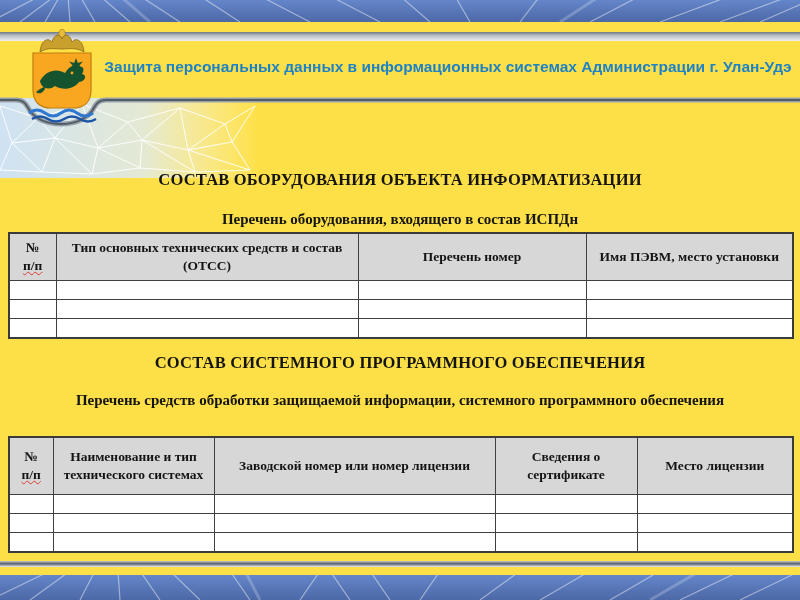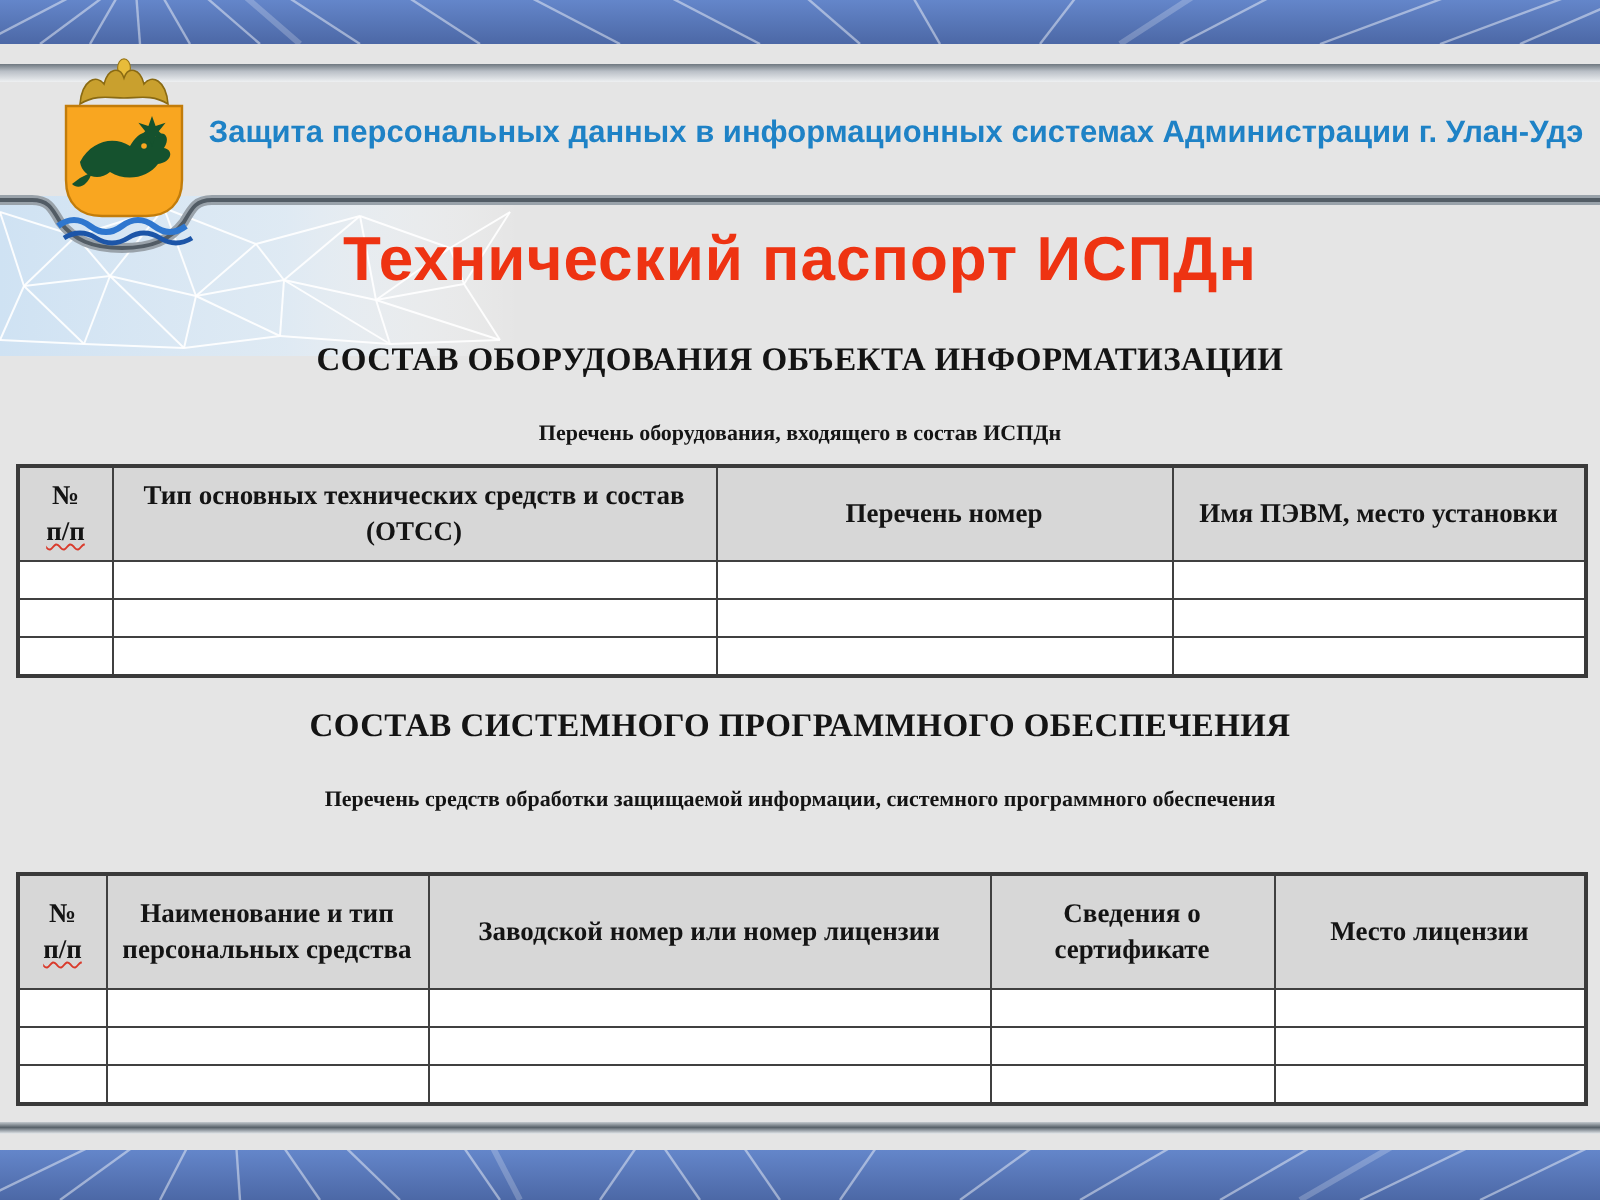--- a/index.html
+++ b/index.html
@@ -1,16 +1,16 @@
 <!DOCTYPE html>
 <html><head>
 <meta charset="utf-8">
 <style>
   html,body{margin:0;padding:0;background:#888;}
-  .slide{position:relative;width:800px;height:600px;background:#e5e5e5;overflow:hidden;
+  .slide{position:relative;width:800px;height:600px;background:#fde047;overflow:hidden;
          font-family:"Liberation Sans",sans-serif;}
 
   
   .band{position:absolute;left:0;width:800px;overflow:hidden;background:linear-gradient(to bottom,#6486ca,#4c68a6);}
   .band-top{top:0;height:22px;}
   .band-bottom{top:575px;height:25px;}
   .band svg{display:block;}
 
   
   .strip-top{position:absolute;top:32px;left:0;width:800px;height:9px;
@@ -25,21 +25,21 @@
   .mesh{position:absolute;top:98px;left:0;z-index:0;}
   .emblem{position:absolute;top:28px;left:26px;z-index:3;}
 
   .title{position:absolute;top:112px;left:0;width:800px;text-align:center;z-index:2;
          font-size:31px;font-weight:bold;color:#ee3312;letter-spacing:.5px;}
 
   .serif{font-family:"Liberation Serif","DejaVu Serif",serif;color:#141414;font-weight:bold;}
   .sec-heading{position:absolute;left:0;width:800px;text-align:center;font-size:16.5px;letter-spacing:.2px;}
   .sec1-heading{top:170px;text-align:center;}
   .sec2-heading{top:353px;}
-  .sub-heading{position:absolute;text-align:center;font-size:11px;}
+  .sub-heading{position:absolute;text-align:center;font-size:15px;}
   .sub1{top:211px;left:0;width:800px;}
   .sub2{top:390px;left:50px;width:700px;line-height:20px;}
 
   table{position:absolute;left:8px;width:784px;border-collapse:collapse;table-layout:fixed;z-index:2;background:#fff;}
   #table1{top:232px;}
   #table2{top:436px;}
   th,td{border:1px solid #404040;padding:0;}
   table{border:2px solid #3a3a3a;}
   th{background:#d7d7d7;font-family:"Liberation Serif","DejaVu Serif",serif;
      font-weight:bold;font-size:13.5px;line-height:1.3;color:#141414;
@@ -156,21 +156,20 @@
         <path d="M20 58 C18 65 13 67 10 64 L14 61 Z"></path>
       </g>
       <circle cx="46" cy="45" r="1.4" fill="#f9a620"></circle>
     </g>
     <g fill="none">
       <path d="M3 85 Q11 79 19 85 T35 85 T51 85 T67 85" stroke="#2f77cf" stroke-width="3"></path>
       <path d="M6 91 Q14 86 22 91 T38 91 T54 91 T70 91" stroke="#1c55a8" stroke-width="2.4"></path>
     </g>
   </svg>
 
-  <div class="title">Технический паспорт ИСПДн</div>
 
   <div class="serif sec-heading sec1-heading">СОСТАВ ОБОРУДОВАНИЯ ОБЪЕКТА ИНФОРМАТИЗАЦИИ</div>
   <div class="serif sub-heading sub1">Перечень оборудования, входящего в состав ИСПДн</div>
 
   <table id="table1">
     <colgroup>
       <col style="width:47px">
         <col style="width:302px">
         <col style="width:228px">
         <col style="width:207px">
@@ -218,21 +217,21 @@
         <col style="width:281px">
         <col style="width:142px">
         <col style="width:156px">
     </colgroup>
     <thead>
       <tr>
         <th>
           <span>№</span><br>
           <span class="squiggle">п/п</span>
         </th>
-        <th>Наименование и тип персональных средства</th>
+        <th>Наименование и тип технического системах</th>
         <th>Заводской номер или номер лицензии</th>
         <th>Сведения о сертификате</th>
         <th>Место лицензии</th>
       </tr>
     </thead>
     <tbody>
       <tr>
           <td></td>
           <td></td>
           <td></td>

